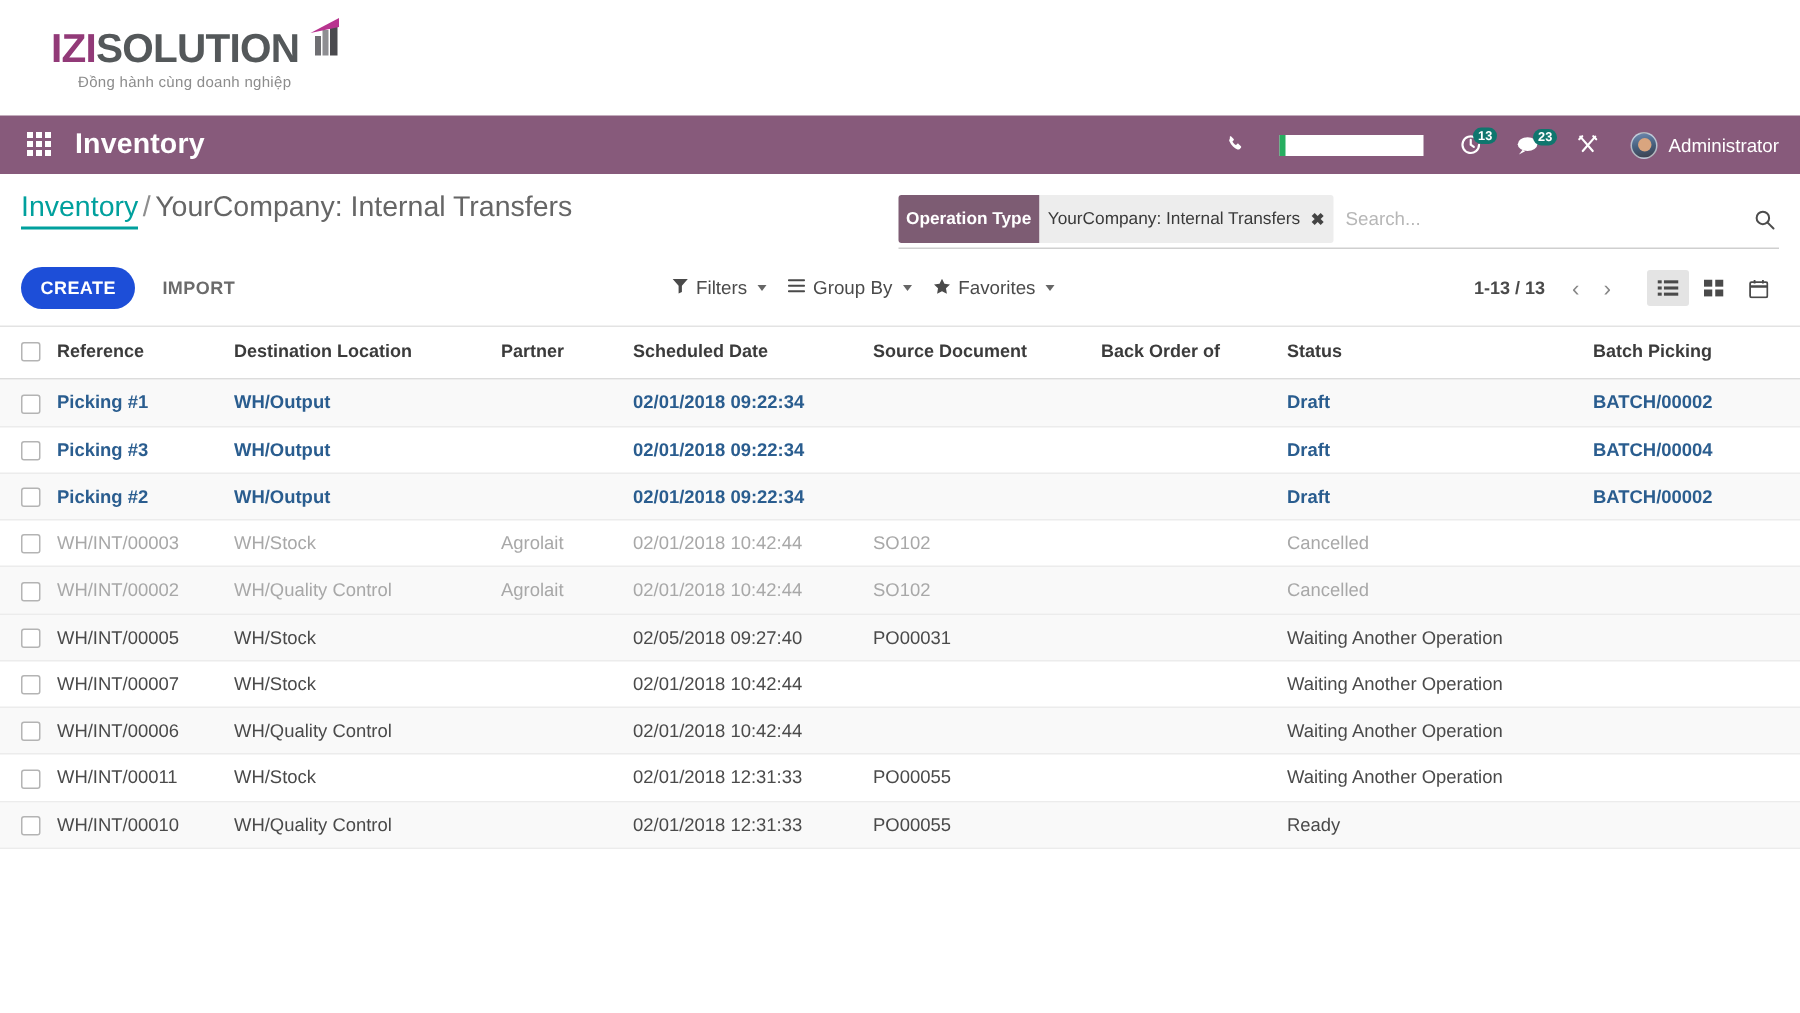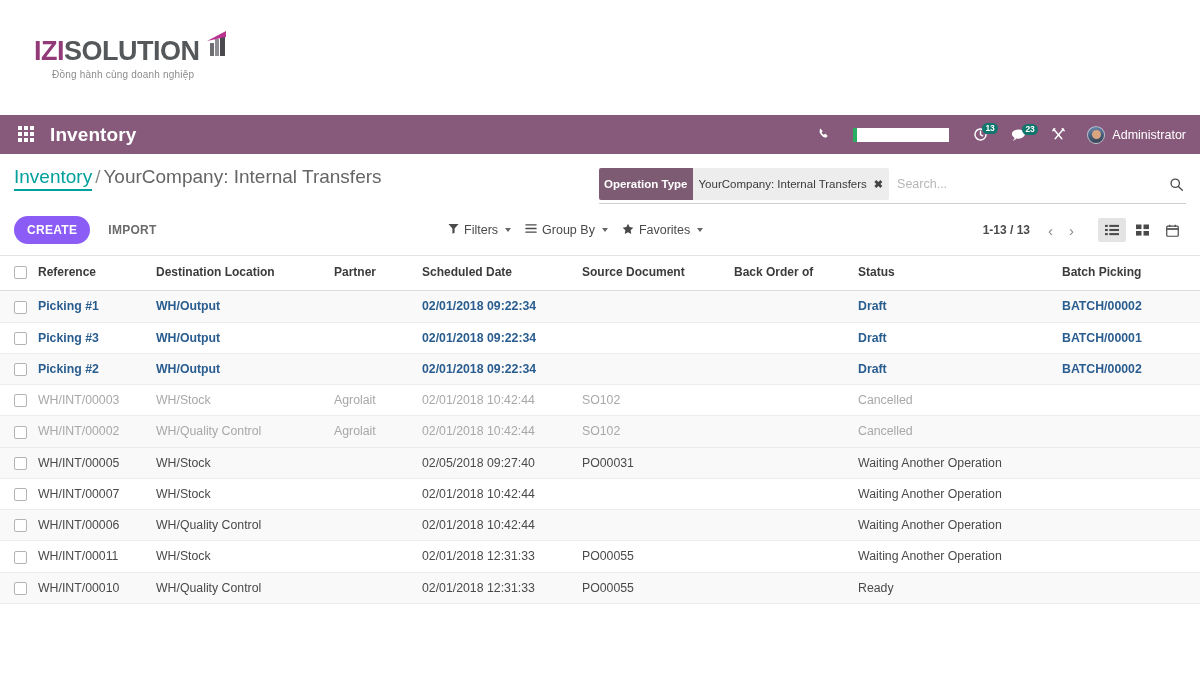--- a/index.html
+++ b/index.html
@@ -7,21 +7,21 @@
     margin: 0; padding: 0;
     width: 1200px; height: 675px;
     background: #ffffff;
     font-family: "Liberation Sans", sans-serif;
     -webkit-font-smoothing: antialiased;
   }
   .page { position: relative; width: 1200px; height: 675px; overflow: hidden; background:#fff; }
 
   
   .brand-bar {
-    height: 115px;
+    height: 77px;
     background: #ffffff;
     display: flex; align-items: center;
     padding-left: 34px;
   }
   .logo-block { display:flex; flex-direction:column; }
   .logo-line { display:flex; align-items:flex-start; }
   .logo-izi {
     font-size: 27px; font-weight: bold; letter-spacing: -0.5px;
     color: #923a78;
   }
@@ -123,21 +123,21 @@
     font-family: "Liberation Sans", sans-serif;
   }
   .search-input::placeholder { color: #b7b7b7; }
   .search-icon { color: #4c4c4c; padding-right: 2px; display:flex; align-items:center; }
 
   .cp-row2 {
     display: flex; align-items: center;
     padding-top: 12px; padding-bottom: 11px;
   }
   .btn-create {
-    background: #8b5cf6; color: #fff; border: none;
+    background: #1d4ed8; color: #fff; border: none;
     font-size: 12px; font-weight: bold; letter-spacing: .3px;
     padding: 7px 13px; cursor: pointer; border-radius: 14px;
     font-family: "Liberation Sans", sans-serif;
   }
   .btn-import {
     background: transparent; border: none; color: #6b6b6b;
     font-size: 12px; font-weight: bold; letter-spacing: .3px;
     padding: 7px 12px; cursor: pointer; margin-left: 6px;
     font-family: "Liberation Sans", sans-serif;
   }
@@ -392,21 +392,21 @@
         </tr>
         <tr class="draft">
           <td class="col-cb"><span class="cb"></span></td>
           <td class="col-ref">Picking #3</td>
           <td class="col-dest">WH/Output</td>
           <td class="col-partner"></td>
           <td class="col-sched">02/01/2018 09:22:34</td>
           <td class="col-src"></td>
           <td class="col-back"></td>
           <td class="col-status">Draft</td>
-          <td class="col-batch">BATCH/00001</td>
+          <td class="col-batch">BATCH/00004</td>
         </tr>
         <tr class="draft alt">
           <td class="col-cb"><span class="cb"></span></td>
           <td class="col-ref">Picking #2</td>
           <td class="col-dest">WH/Output</td>
           <td class="col-partner"></td>
           <td class="col-sched">02/01/2018 09:22:34</td>
           <td class="col-src"></td>
           <td class="col-back"></td>
           <td class="col-status">Draft</td>

